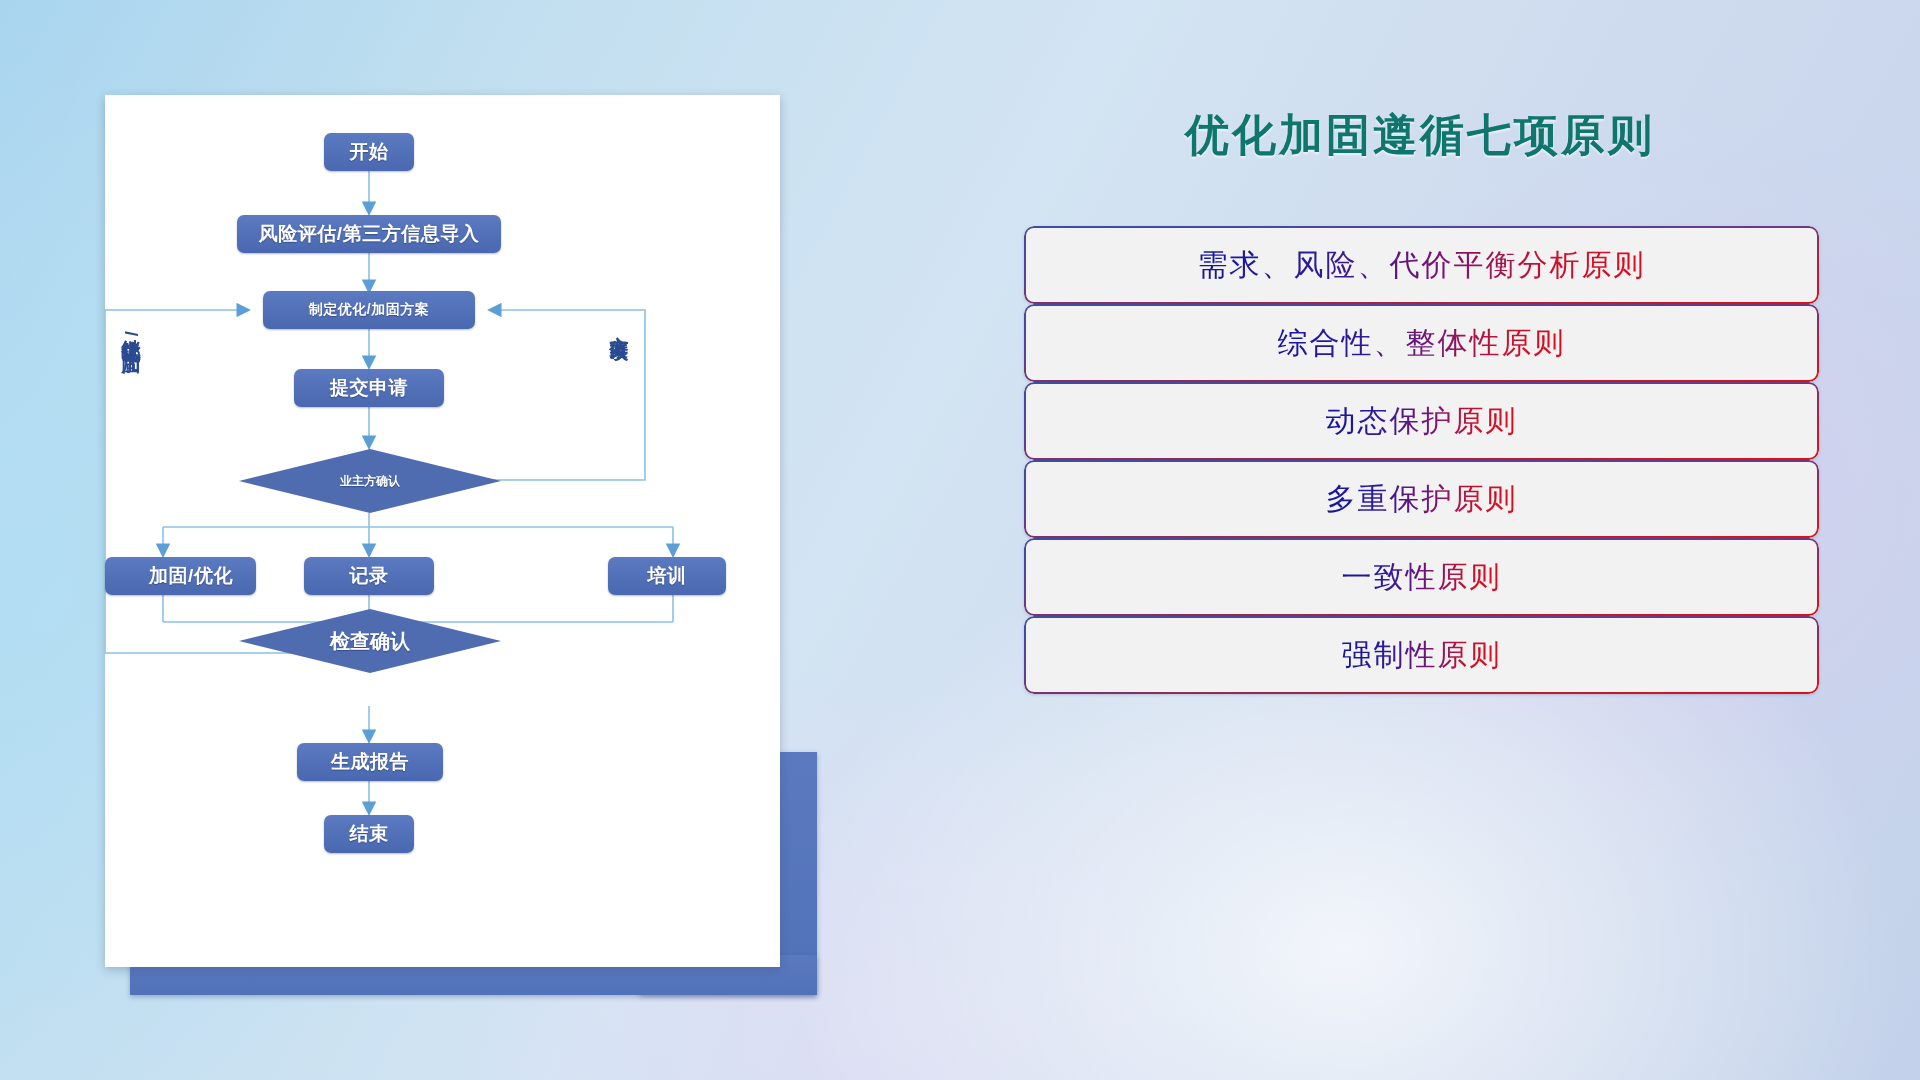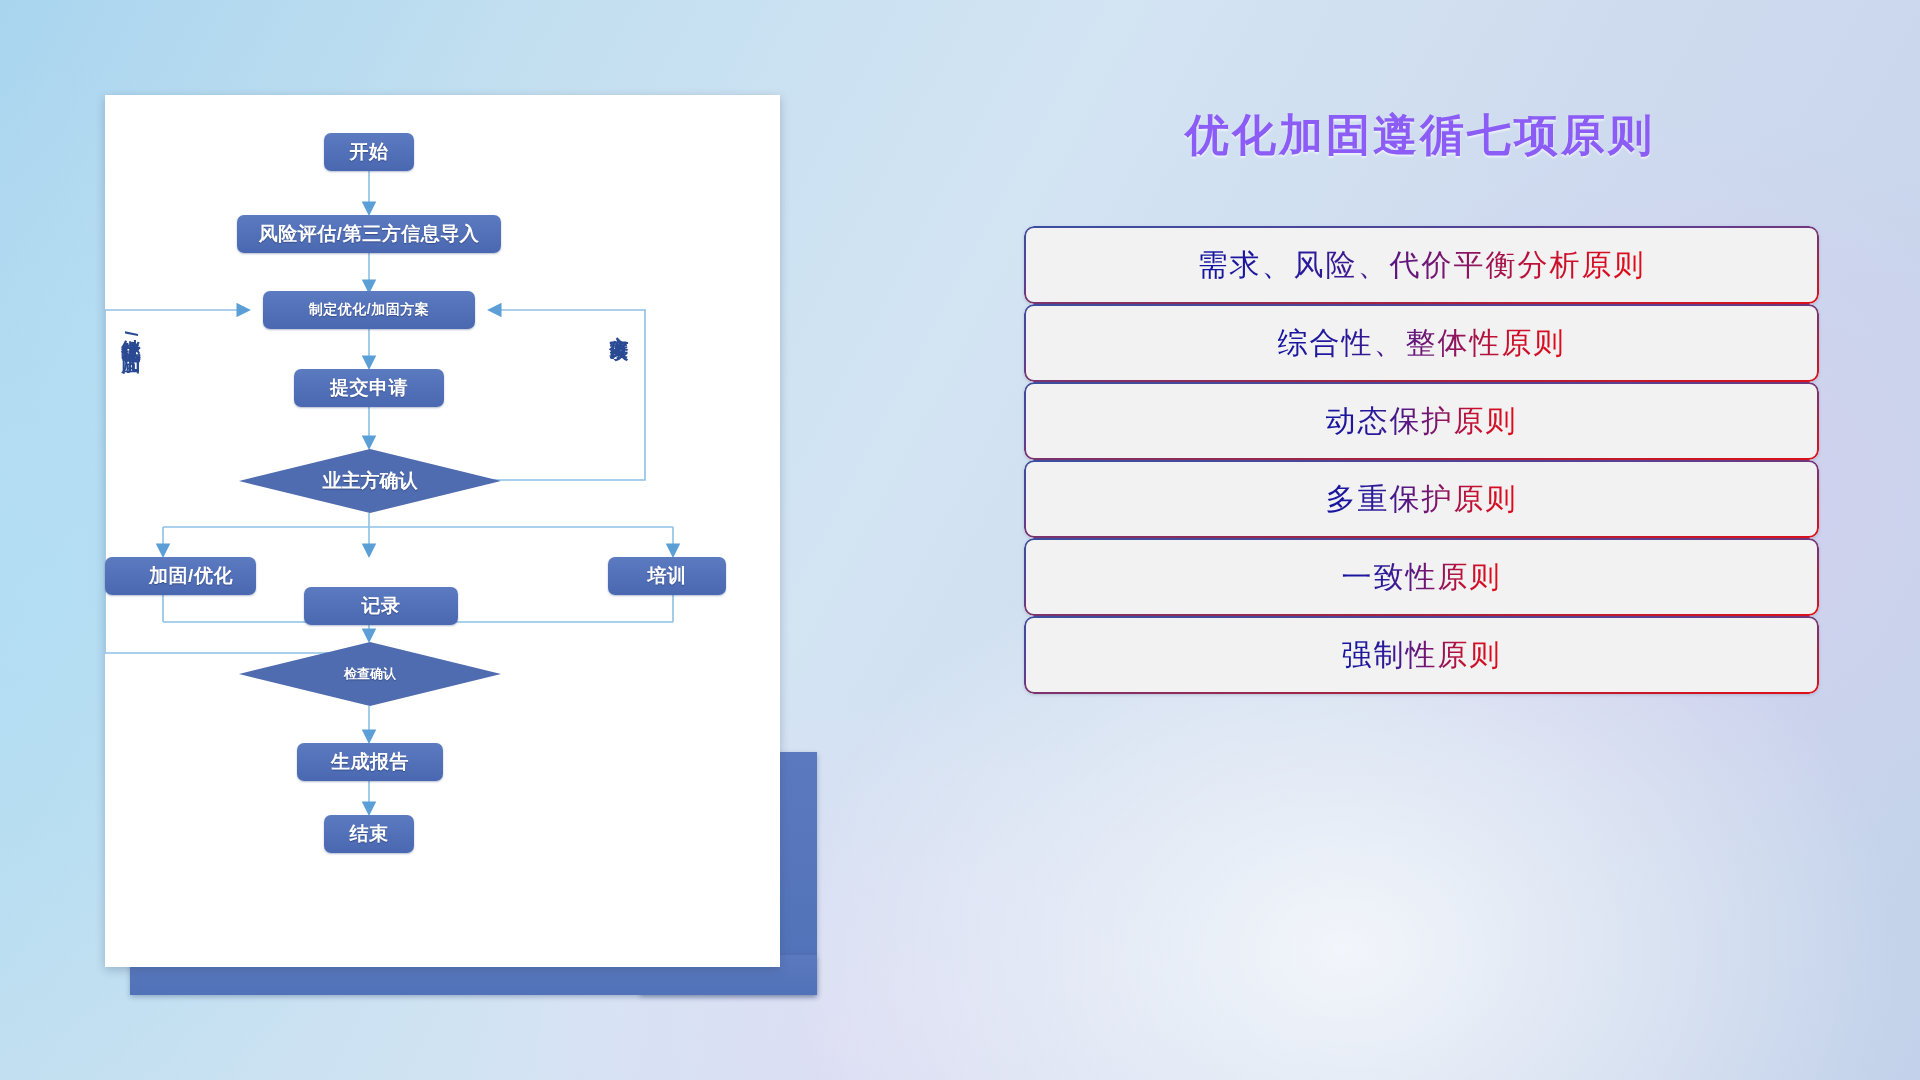--- a/index.html
+++ b/index.html
@@ -72,21 +72,21 @@
   }
 
   
   #right{
     position:absolute;left:1000px;top:80px;width:840px;height:950px;
   }
   #panel-title{
     position:absolute;left:0;top:26px;width:840px;
     text-align:center;
     font-size:44px;font-weight:bold;
-    color:#8b5cf6;
+    color:#0f766e;
     letter-spacing:3px;
     text-shadow:0 2px 2px rgba(255,255,255,.6);
   }
   .plist{position:absolute;left:24px;top:146px;width:795px;}
   .pitem{
     position:relative;
     height:78px;
     border-radius:10px;
     background:#f2f2f2;
     display:flex;align-items:center;justify-content:center;
@@ -165,37 +165,37 @@
   </div>
 
   <div class="node" style="left:158px;top:196px;width:212px;height:38px;font-size:14px;">
     <span>制定优化/加固方案</span>
   </div>
 
   <div class="node" style="left:189px;top:274px;width:150px;height:38px;font-size:19px;">
     <span>提交申请</span>
   </div>
 
-  <div class="diamond" style="left:134px;top:354px;width:262px;height:64px;font-size:19px;">
+  <div class="diamond" style="left:134px;top:354px;width:262px;height:64px;font-size:12px;">
     <span>业主方确认</span>
   </div>
 
   <div class="node" style="left:0px;top:462px;width:130px;height:38px;font-size:19px;padding-left:21px;">
     <span>加固/优化</span>
   </div>
 
-  <div class="node" style="left:199px;top:462px;width:154px;height:38px;font-size:19px;margin-top:30px;">
+  <div class="node" style="left:199px;top:462px;width:130px;height:38px;font-size:19px;">
     <span>记录</span>
   </div>
 
   <div class="node" style="left:503px;top:462px;width:118px;height:38px;font-size:19px;">
     <span>培训</span>
   </div>
 
-  <div class="diamond" style="left:134px;top:547px;width:262px;height:64px;font-size:13px;">
+  <div class="diamond" style="left:134px;top:514px;width:262px;height:64px;font-size:20px;">
     <span>检查确认</span>
   </div>
 
   <div class="node" style="left:192px;top:648px;width:146px;height:38px;font-size:19px;">
     <span>生成报告</span>
   </div>
 
   <div class="node" style="left:219px;top:720px;width:90px;height:38px;font-size:19px;">
     <span>结束</span>
   </div>

